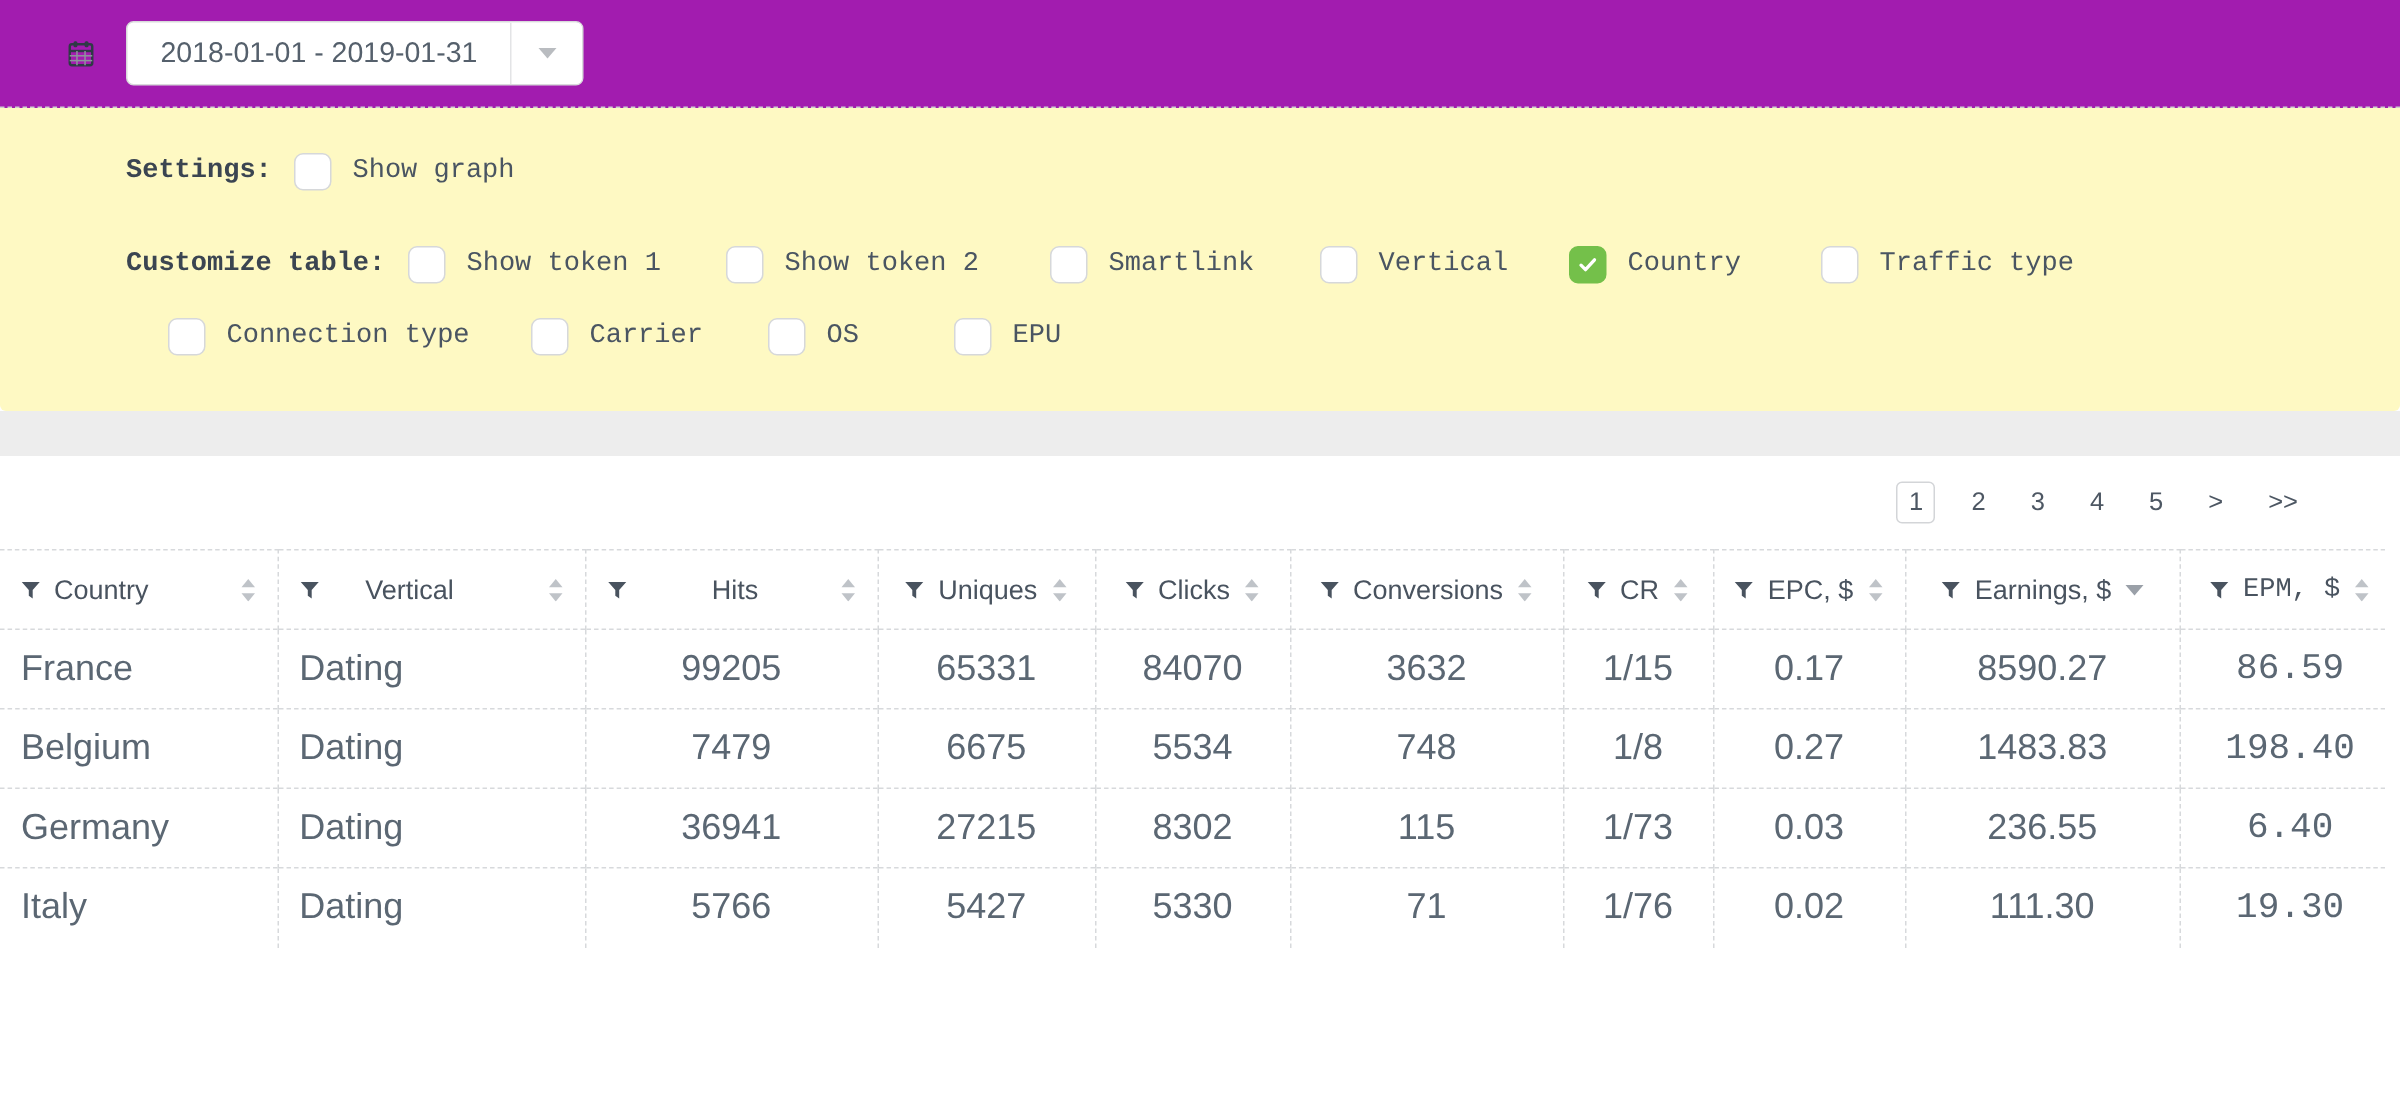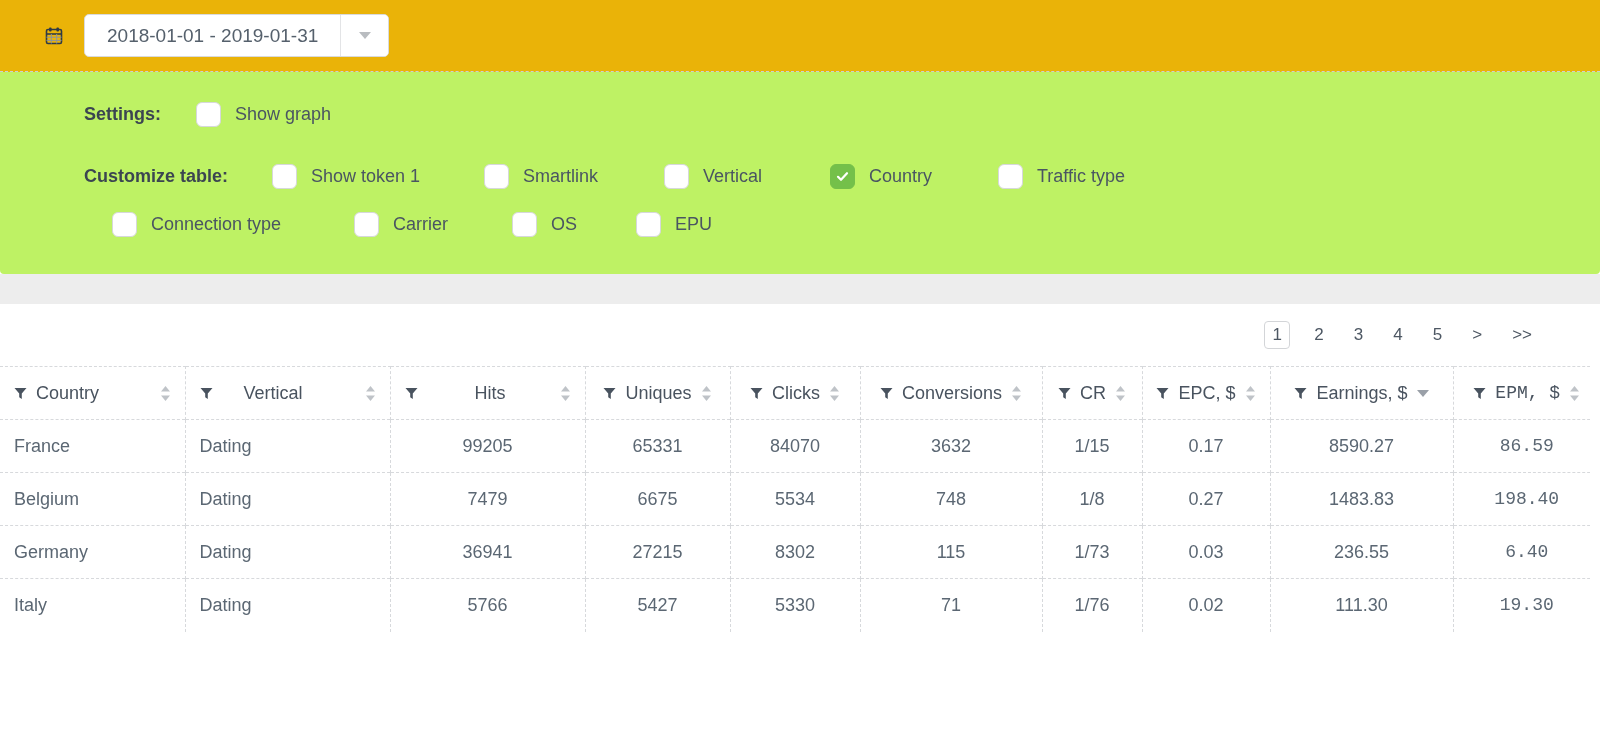--- a/index.html
+++ b/index.html
@@ -10,21 +10,21 @@
     font-family: "Liberation Sans", sans-serif;
     overflow: hidden;
   }
 
   
   .date-bar {
     height: 72px;
     display: flex;
     align-items: center;
     padding-left: 44px;
-    background: #eab308;
+    background: #a21caf;
     border-bottom: 1px dashed #cfcfcf;
   }
   .cal-icon {
     width: 20px; height: 20px;
     margin-right: 20px;
     flex: 0 0 auto;
     color: #2f3a46;
   }
   .date-control {
     display: flex;
@@ -50,24 +50,25 @@
   }
   .caret-down {
     width: 0; height: 0;
     border-left: 6px solid transparent;
     border-right: 6px solid transparent;
     border-top: 7px solid #b9bcc0;
   }
 
   
   .settings-panel {
-    background: #bef264;
+    background: #fef9c3;
     padding: 22px 0 30px 0;
     border-bottom-left-radius: 4px;
     border-bottom-right-radius: 4px;
+    font-family: Liberation Mono, monospace;
   }
   .set-row {
     display: flex;
     align-items: center;
     padding-left: 84px;
     min-height: 40px;
   }
   .set-row.second { margin-top: 22px; }
   .set-row.third { padding-left: 112px; margin-top: 8px; }
 
@@ -176,21 +177,21 @@
   .hinner.center-sorter .sorter { margin-left: 0; }
   .sort-caret {
     flex: 0 0 auto;
     width: 0; height: 0;
     border-left: 6px solid transparent;
     border-right: 6px solid transparent;
     border-top: 7px solid #9aa0a8;
   }
 
   td.cell {
-    font-size: 18px;
+    font-size: 24px;
     color: #5b6773;
     padding: 0 14px;
   }
   td.left { text-align: left; }
   td.right { text-align: center; }
 </style>
 </head>
 <body>
 
 <div class="date-bar">
@@ -229,20 +230,26 @@
   <div class="set-row second">
     <span class="set-label lbl-customize">Customize table:</span>
 
     <label class="cb-item" style="width:212px">
       <span class="cb-box">
         
       </span>
       <span class="cb-text">Show token 1</span>
     </label>
 
+    <label class="cb-item" style="width:216px">
+      <span class="cb-box">
+        
+      </span>
+      <span class="cb-text">Show token 2</span>
+    </label>
 
     <label class="cb-item" style="width:180px">
       <span class="cb-box">
         
       </span>
       <span class="cb-text">Smartlink</span>
     </label>
 
     <label class="cb-item" style="width:166px">
       <span class="cb-box">

